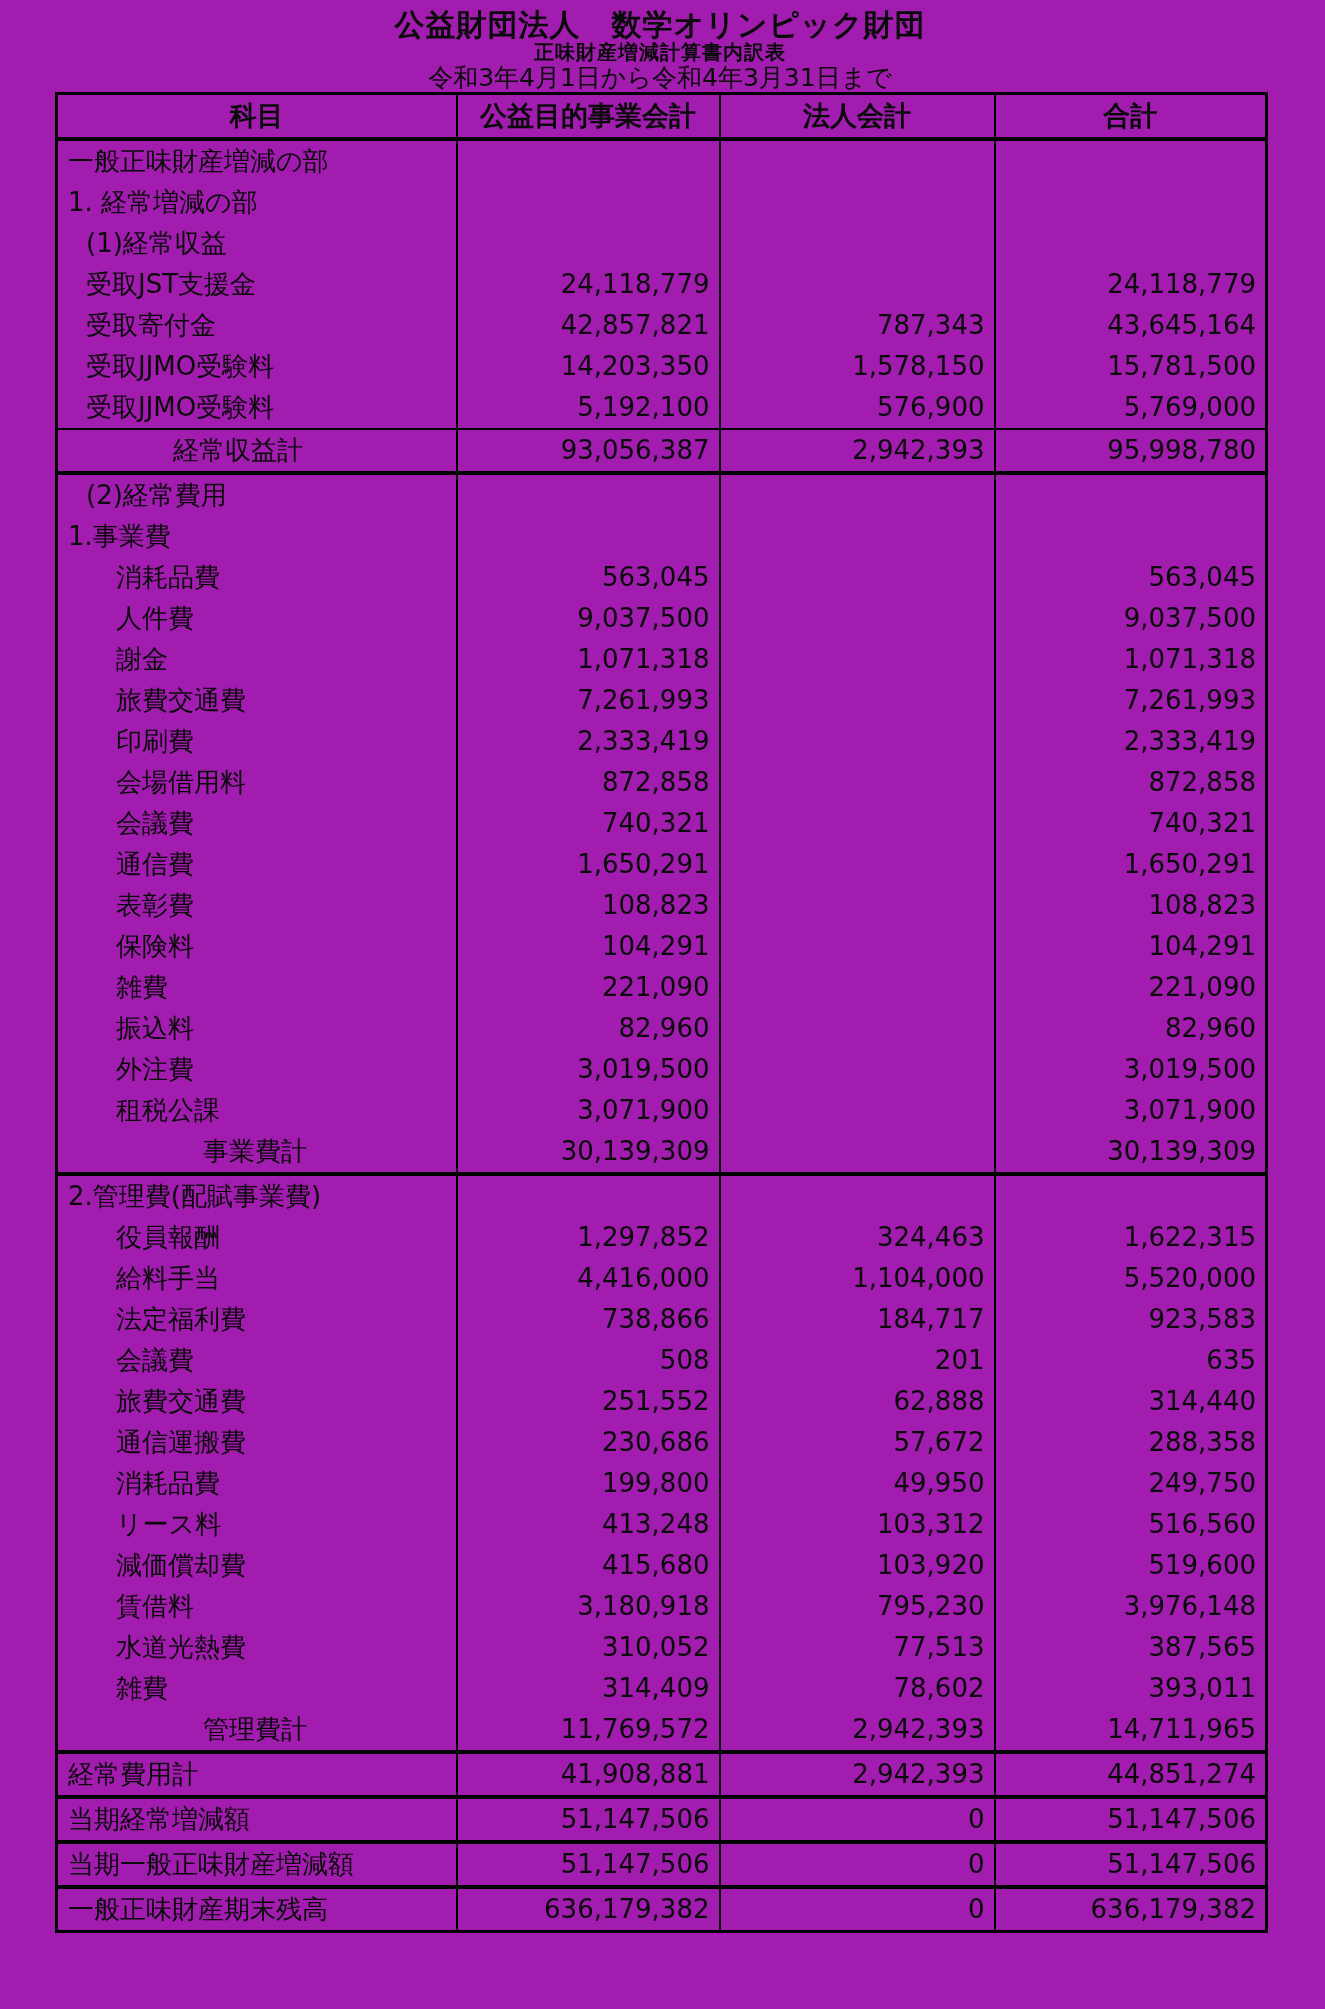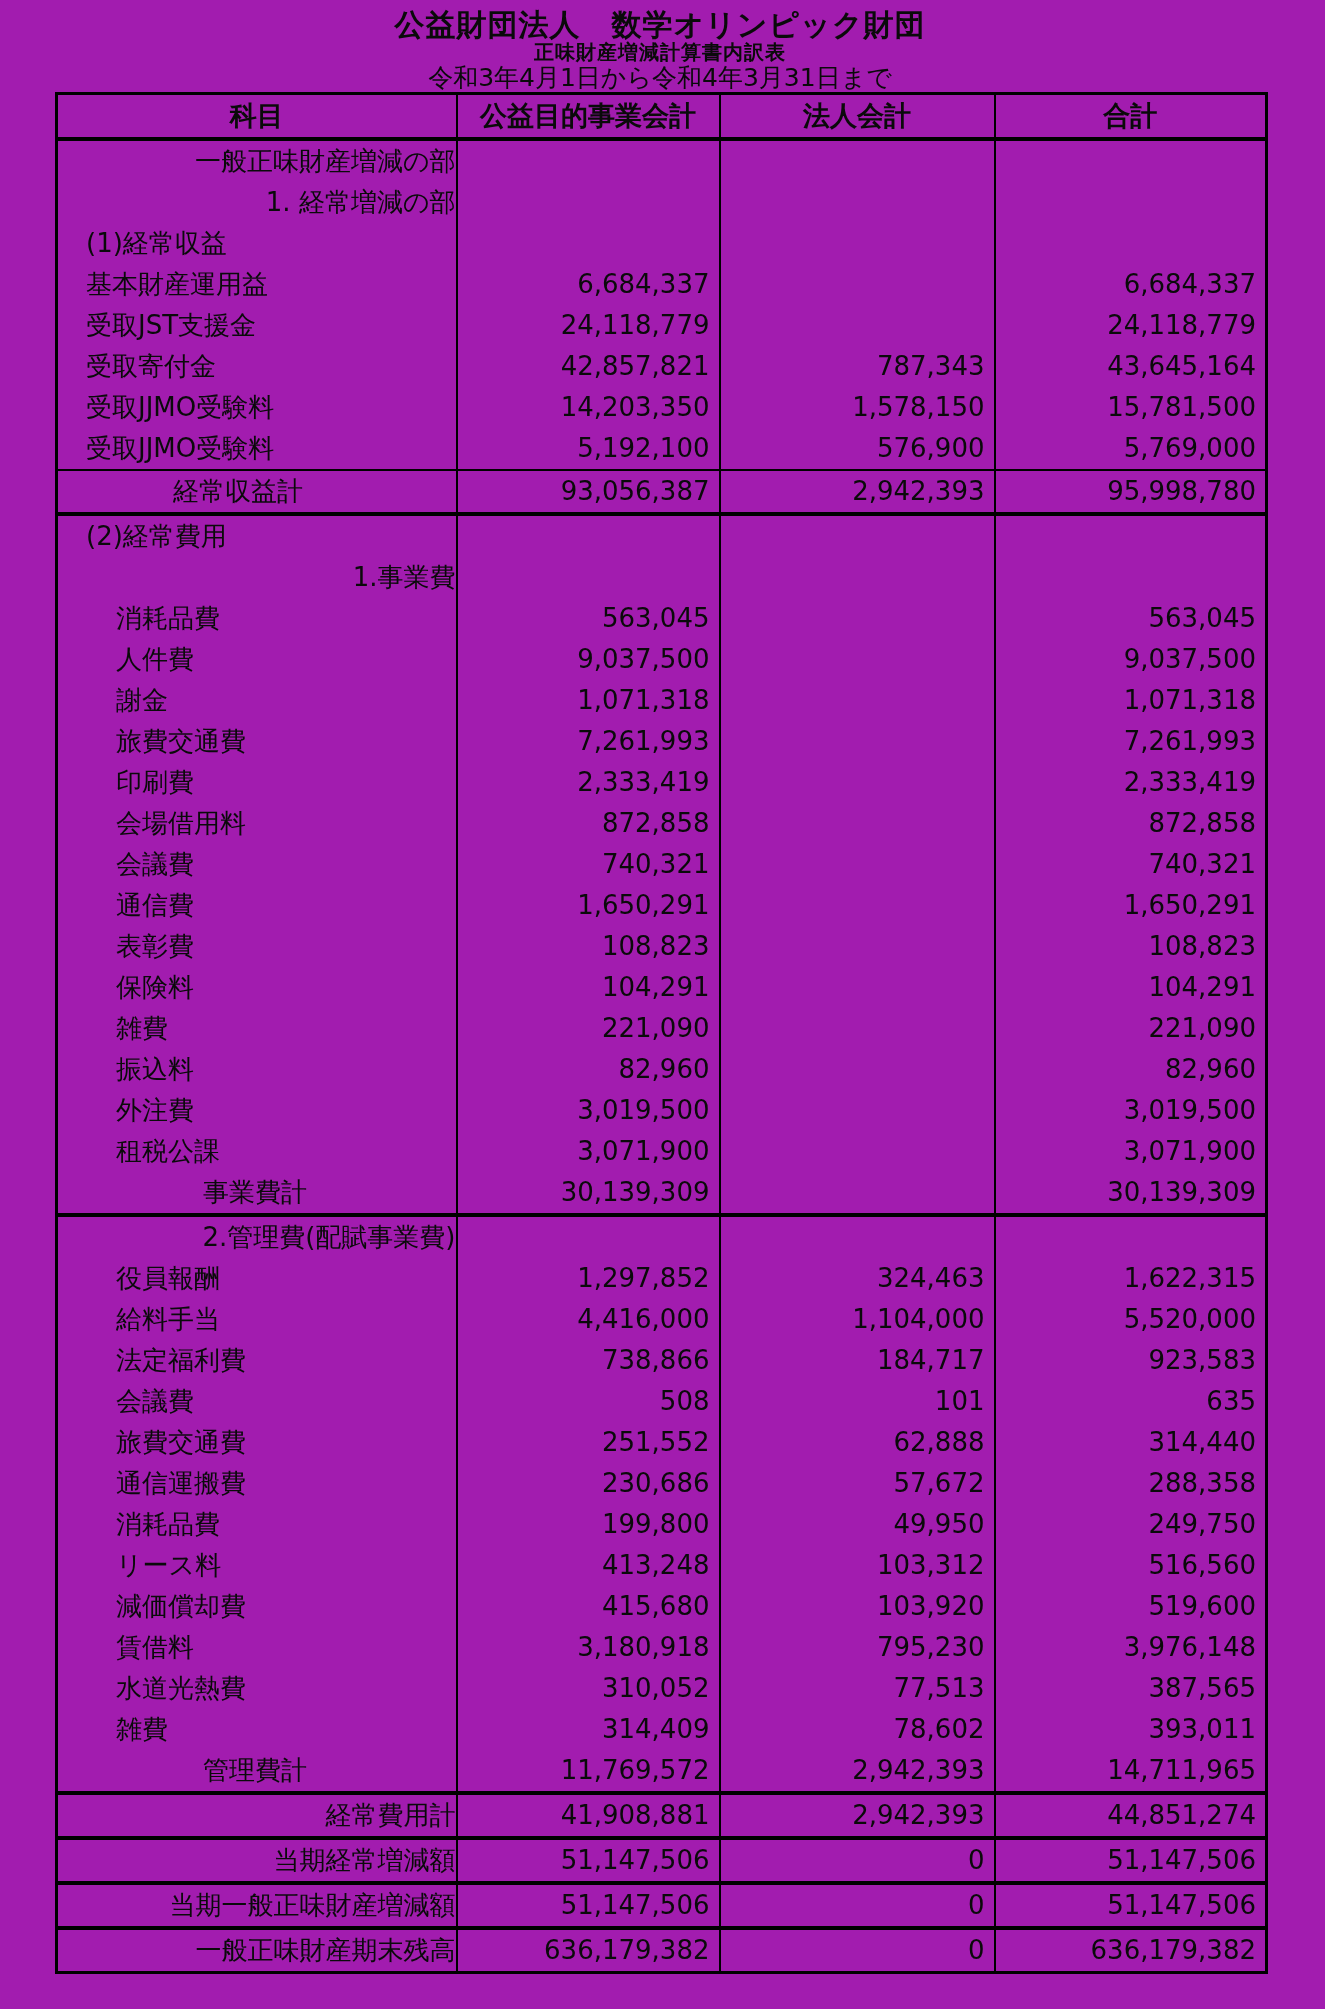--- a/index.html
+++ b/index.html
@@ -70,21 +70,21 @@
     font-size: 26px;
     font-weight: 500;
     vertical-align: middle;
     padding: 0;
     white-space: nowrap;
     overflow: hidden;
   }
   td.label { text-align: left; }
   td.num   { text-align: right; padding-right: 9px; }
 
-  td.ind0 { padding-left: 10px; text-align: right; }
+  td.ind0 { padding-left: 10px; }
   td.ind1 { padding-left: 28px; }
   td.ind2 { padding-left: 58px; }
   td.ind3 { padding-left: 115px; }
   td.ind4 { padding-left: 145px; }
 
   tr.bt-thin  > td { border-top: 2px solid #000; }
   tr.bt-thick > td { border-top: 4px solid #000; }
 </style>
 </head>
 <body>
@@ -125,26 +125,20 @@
           <td class="num"></td>
           <td class="num"></td>
         </tr>
         <tr class="bt-none">
           <td class="label ind1">(1)経常収益</td>
           <td class="num"></td>
           <td class="num"></td>
           <td class="num"></td>
         </tr>
         <tr class="bt-none">
-          <td class="label ind1">基本財産運用益</td>
-          <td class="num">6,684,337</td>
-          <td class="num"></td>
-          <td class="num">6,684,337</td>
-        </tr>
-        <tr class="bt-none">
           <td class="label ind1">受取JST支援金</td>
           <td class="num">24,118,779</td>
           <td class="num"></td>
           <td class="num">24,118,779</td>
         </tr>
         <tr class="bt-none">
           <td class="label ind1">受取寄付金</td>
           <td class="num">42,857,821</td>
           <td class="num">787,343</td>
           <td class="num">43,645,164</td>
@@ -289,21 +283,21 @@
         </tr>
         <tr class="bt-none">
           <td class="label ind2">法定福利費</td>
           <td class="num">738,866</td>
           <td class="num">184,717</td>
           <td class="num">923,583</td>
         </tr>
         <tr class="bt-none">
           <td class="label ind2">会議費</td>
           <td class="num">508</td>
-          <td class="num">101</td>
+          <td class="num">201</td>
           <td class="num">635</td>
         </tr>
         <tr class="bt-none">
           <td class="label ind2">旅費交通費</td>
           <td class="num">251,552</td>
           <td class="num">62,888</td>
           <td class="num">314,440</td>
         </tr>
         <tr class="bt-none">
           <td class="label ind2">通信運搬費</td>

